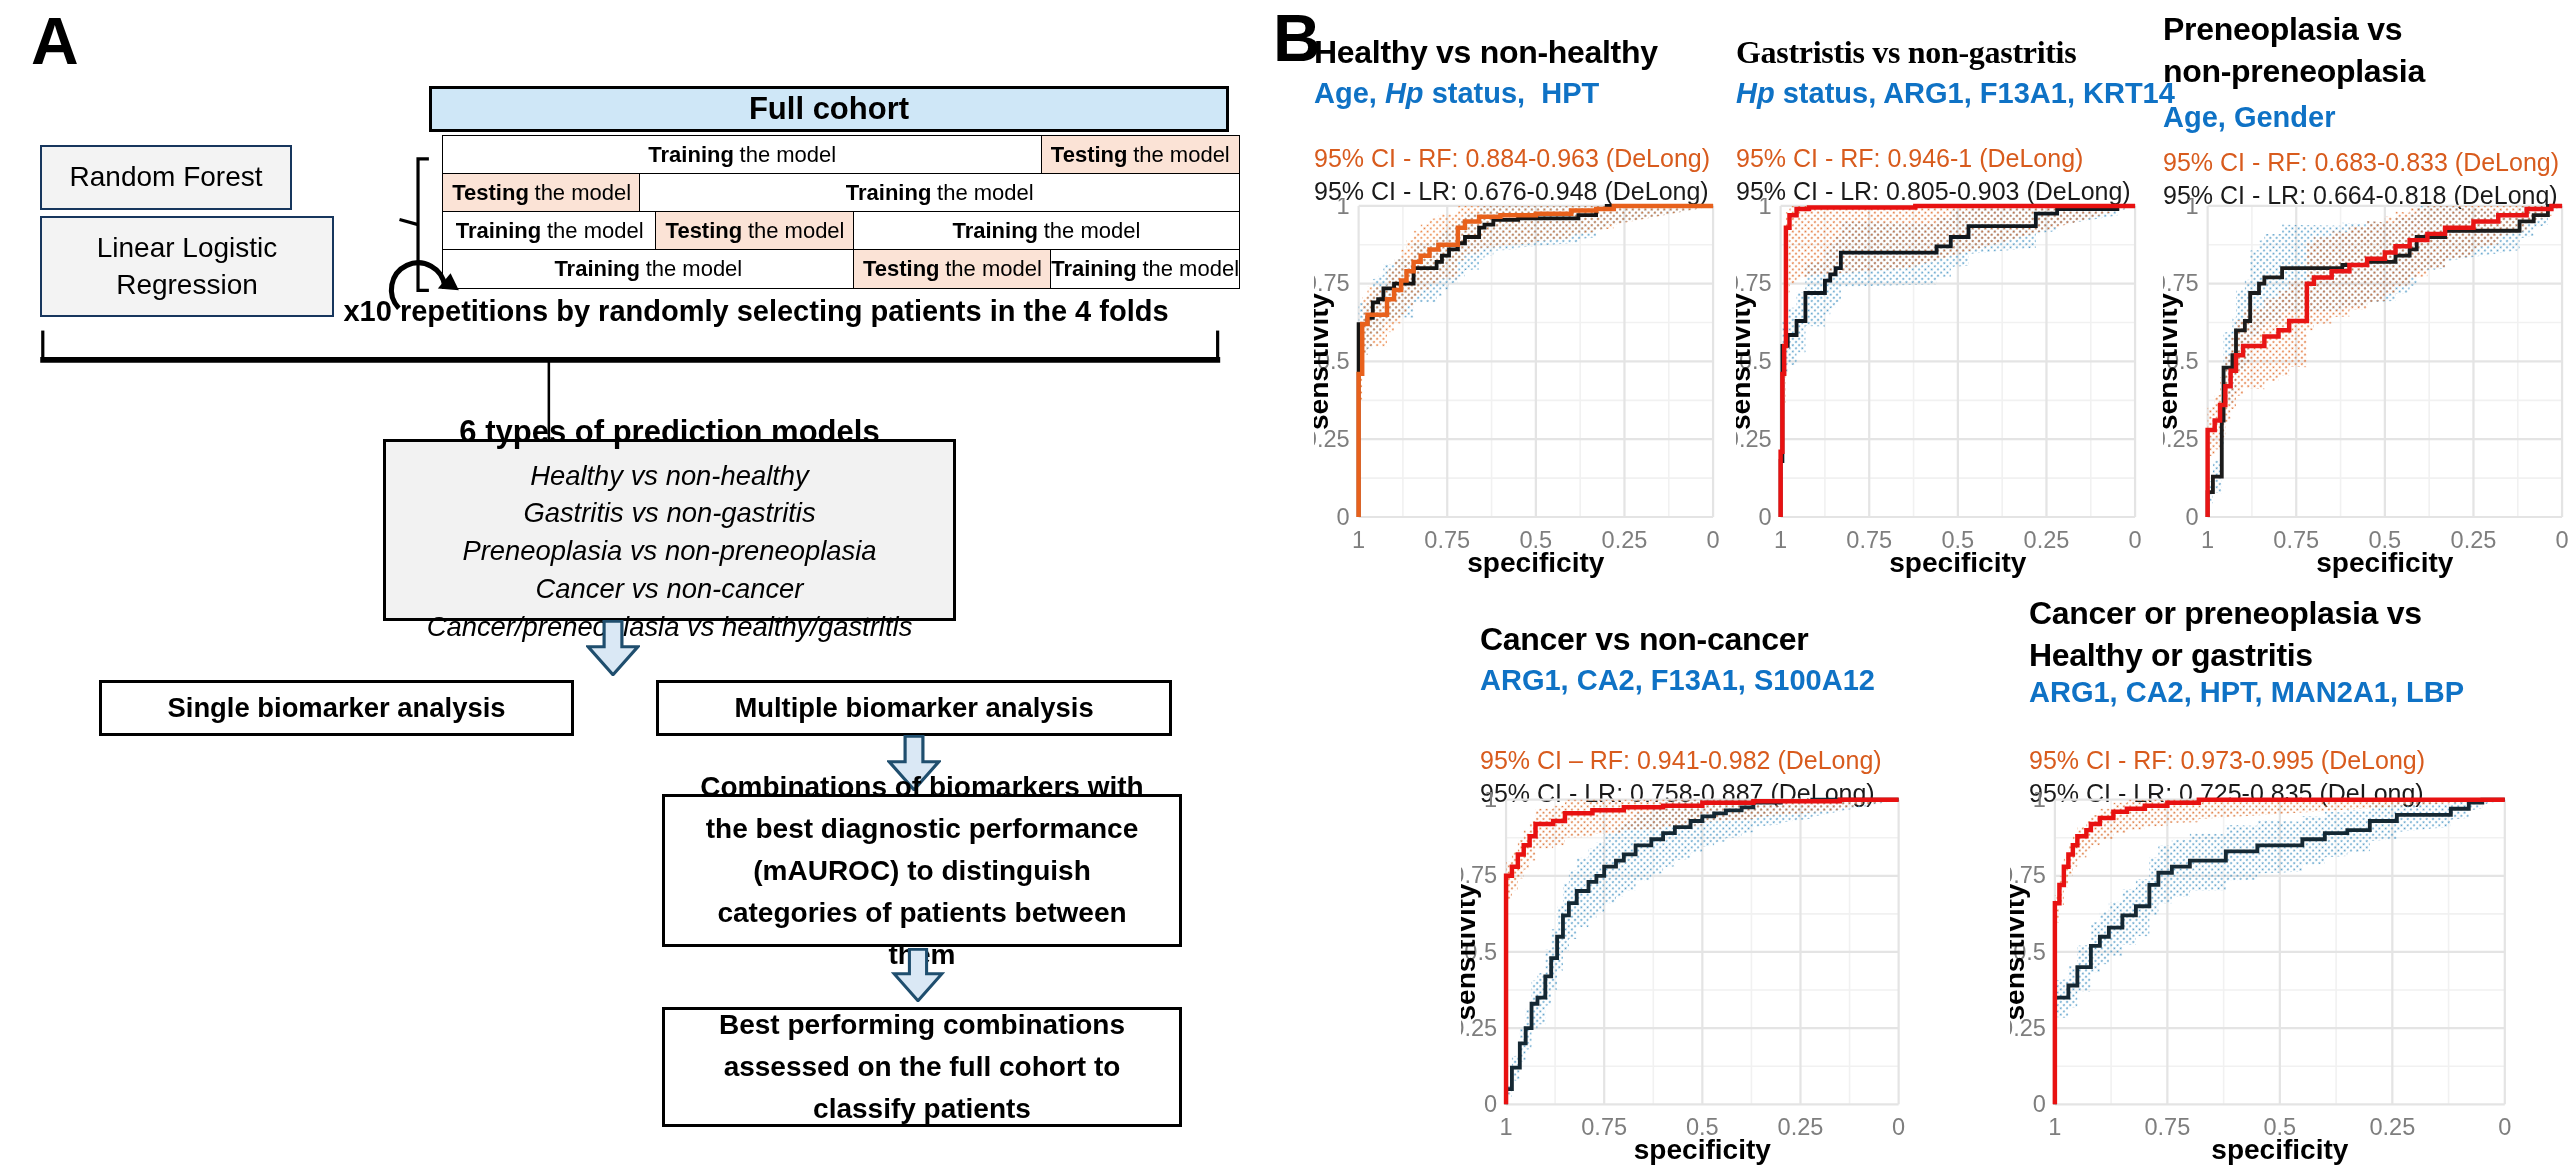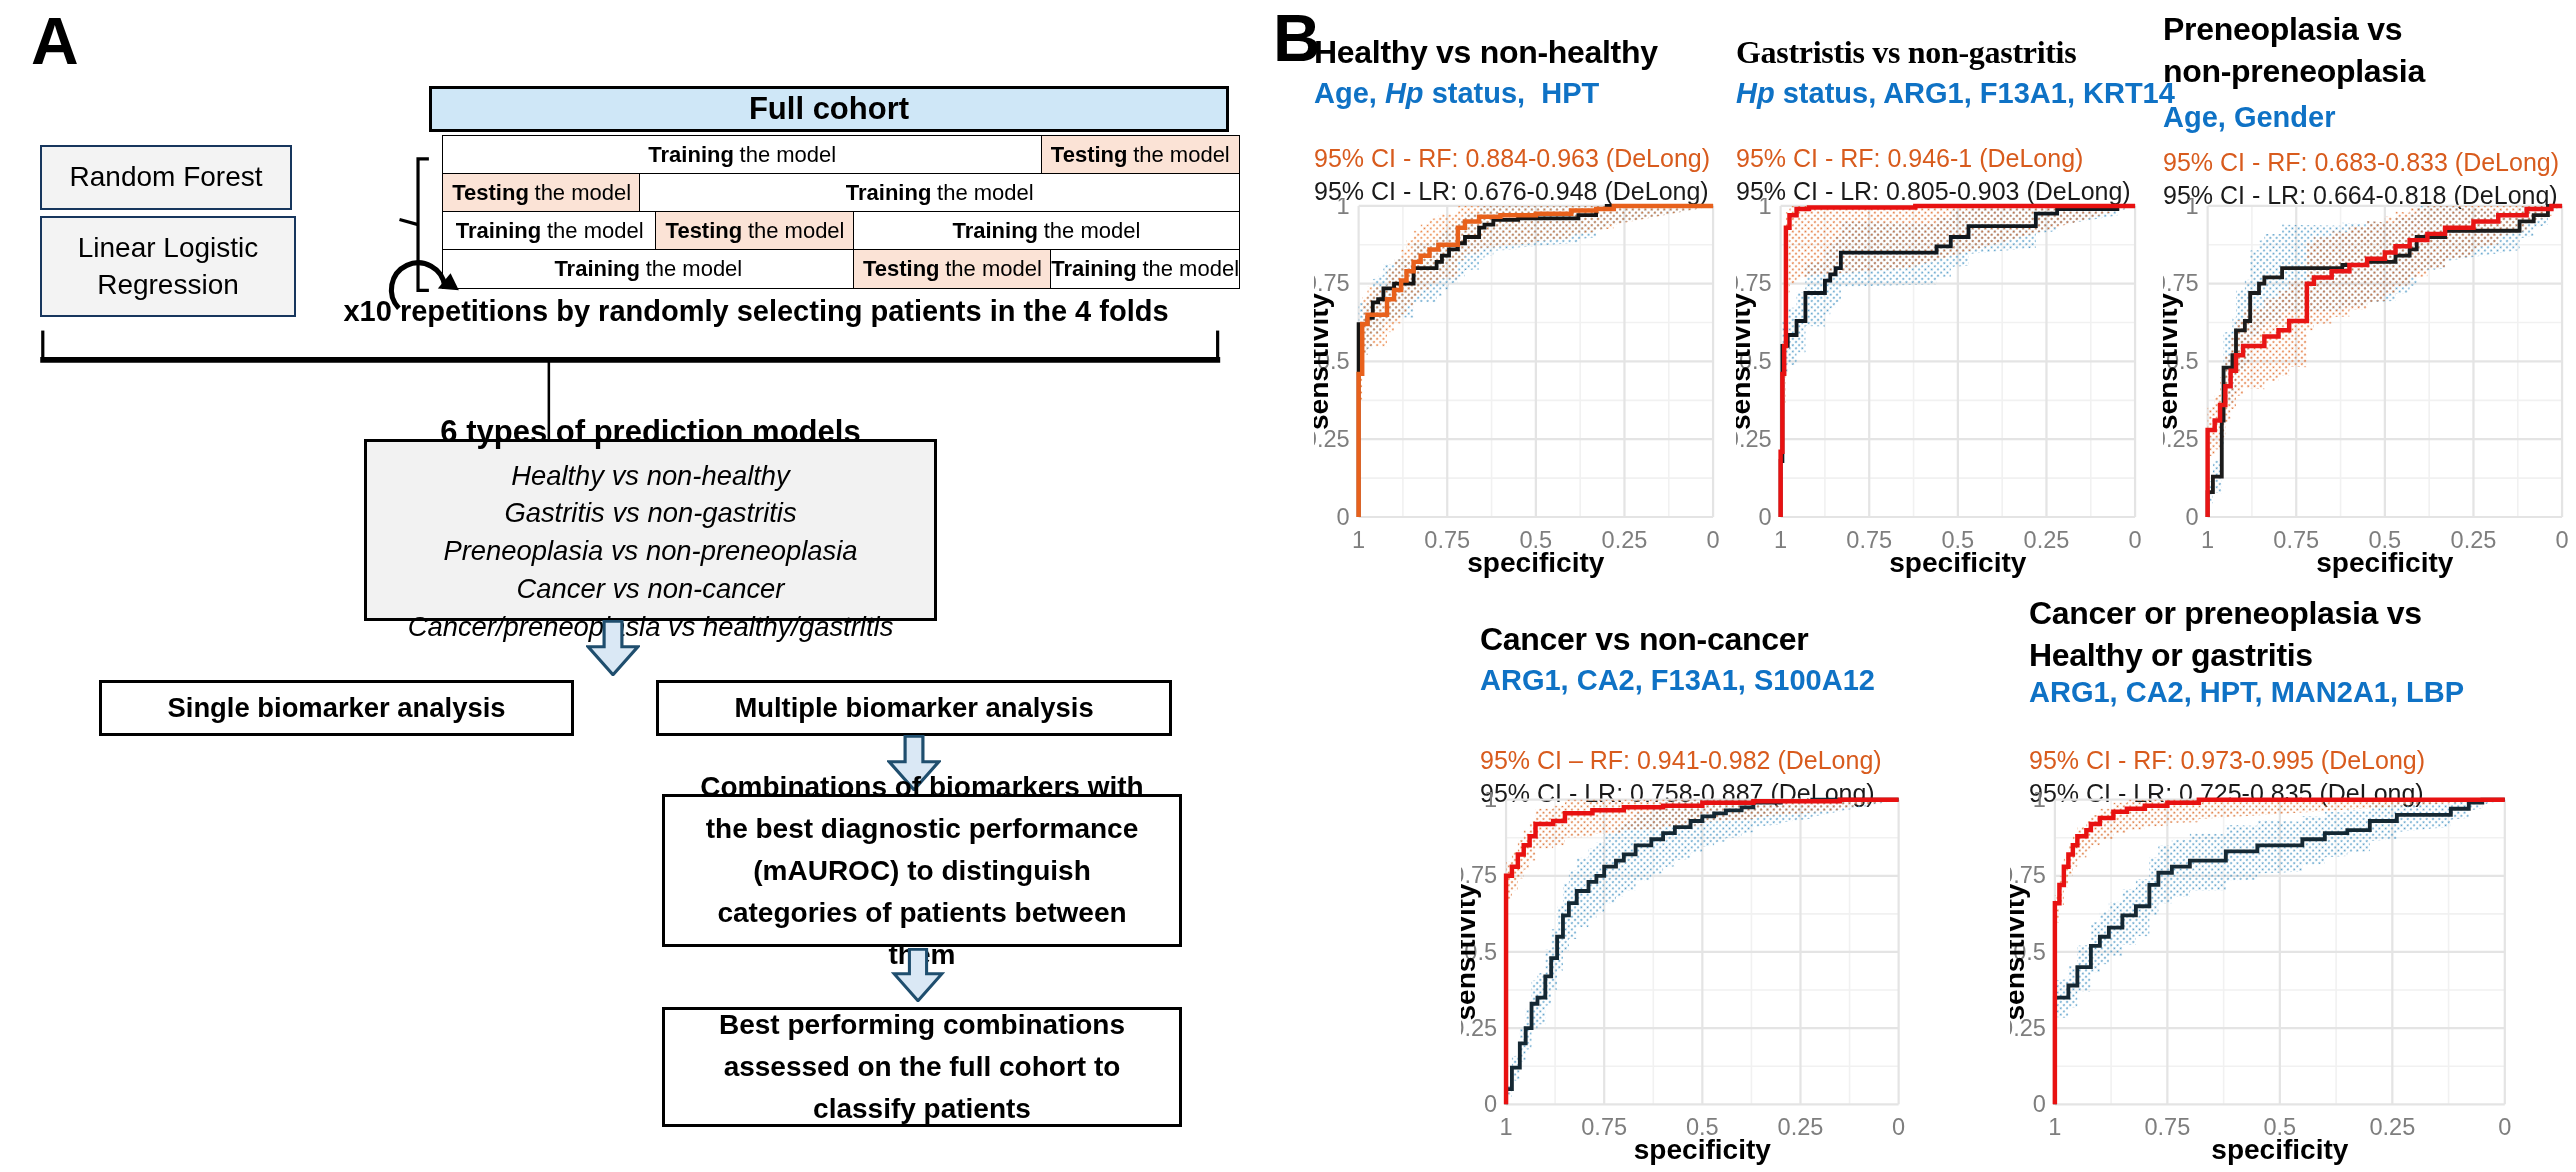--- a/index.html
+++ b/index.html
@@ -40,21 +40,21 @@
   svg text{font-family:"Liberation Sans",sans-serif;}
 </style>
 </head>
 <body>
 
 <div id="fig">
 
   <div class="abs panel-letter" style="left:31px;top:7.7px;">A</div>
 
   <div class="abs model-box" style="left:40px;top:145px;width:248px;height:61px;">Random Forest</div>
-  <div class="abs model-box" style="left:40px;top:216px;width:248px;height:97px;padding:0 2px;">Linear Logistic Regression</div>
+  <div class="abs model-box" style="left:40px;top:216px;width:248px;height:97px;padding:0 21px;">Linear Logistic Regression</div>
 
 
   <div class="abs cohort-header" style="left:429px;top:86px;width:794px;height:40px;">Full cohort</div>
 
   <div class="abs fold-rows" id="fold-rows" style="left:429px;top:135px;width:798px;">
       <div class="fold-row">
         <div class="fcell training" style="width: 75.2%;">
           <b>Training</b>
           <span>the model</span>
         </div>
@@ -109,21 +109,21 @@
     <path d="M672 249 H655 V455 H672" fill="none" stroke="#000" stroke-width="5"></path>
     <path d="M655 352 L626 344" fill="none" stroke="#000" stroke-width="5"></path>
     <path d="M625 483 A 42 42 0 1 1 697 449" fill="none" stroke="#000" stroke-width="8"></path>
     <polygon points="706,428 719,455 686,452" fill="#000"></polygon>
     <path d="M67 518 V562" stroke="#000" stroke-width="5"></path>
     <path d="M1908 518 V562" stroke="#000" stroke-width="5"></path>
     <path d="M63 564 H1912" stroke="#000" stroke-width="9"></path>
     <path d="M860 566 V688" stroke="#000" stroke-width="4"></path>
   </svg>
 
-  <div class="abs big-box models6" style="left:364px;top:439px;width:567px;height:176px;">
+  <div class="abs big-box models6" style="left:383px;top:439px;width:567px;height:176px;">
     <div class="m-title">6 types of prediction models</div>
     <div id="model-items">
         <div class="model-item">Healthy vs non-healthy</div>
         <div class="model-item">Gastritis vs non-gastritis</div>
         <div class="model-item">Preneoplasia vs non-preneoplasia</div>
         <div class="model-item">Cancer vs non-cancer</div>
         <div class="model-item">Cancer/preneoplasia vs healthy/gastritis</div>
       </div>
   </div>
 

